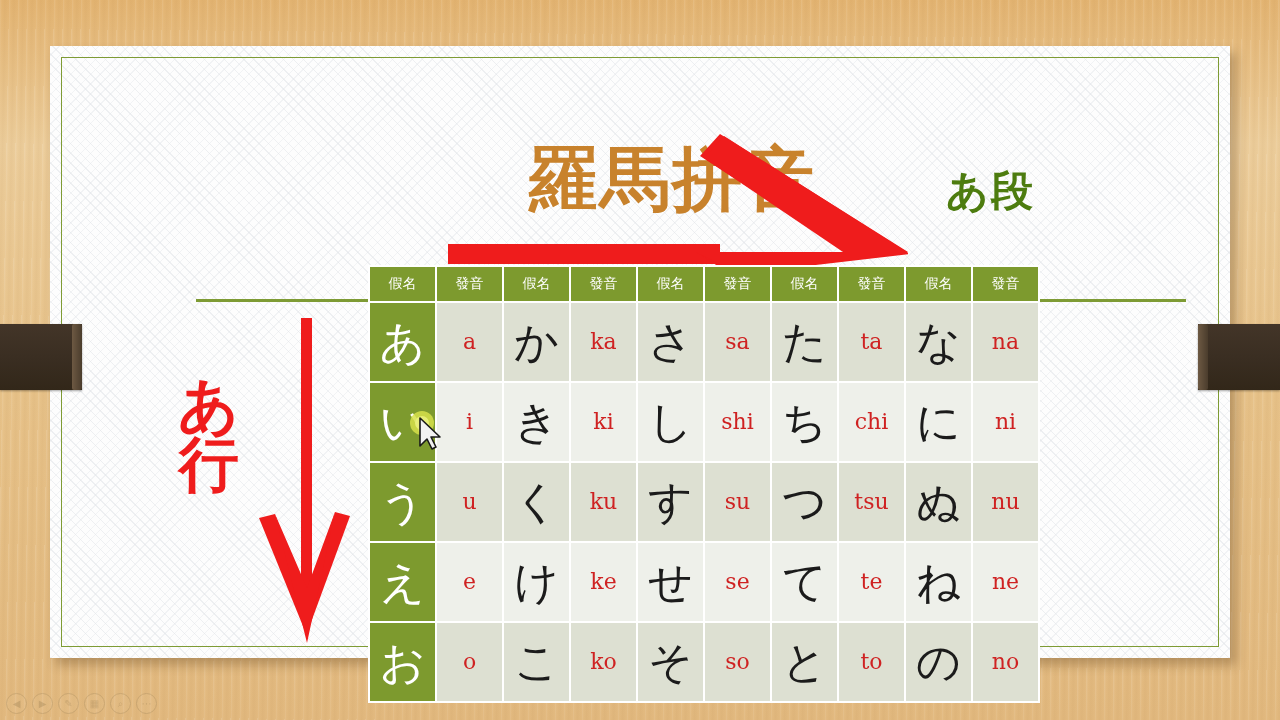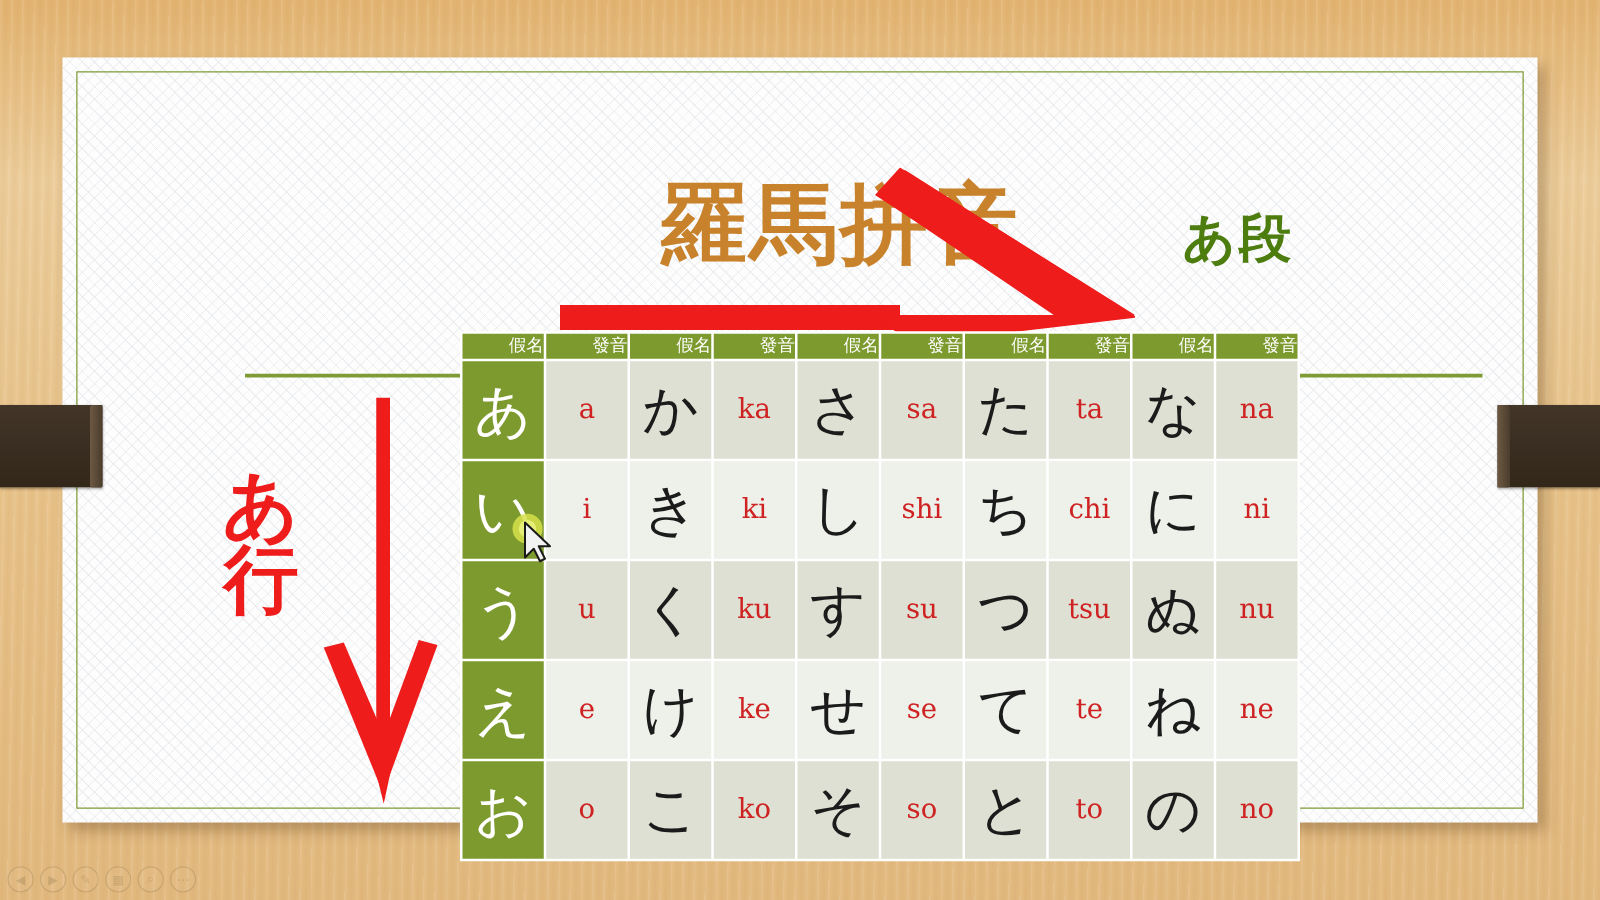--- a/index.html
+++ b/index.html
@@ -85,21 +85,21 @@
   
   #kana-table{
     position:absolute;left:318px;top:219px;
     border-collapse:separate;border-spacing:2px;
     background:#ffffff;
   }
   #kana-table th{
     background:#7d9a2e;color:#ffffff;
     font-family:"DejaVu Sans", sans-serif;
     font-size:14px;font-weight:normal;
-    width:65px;height:20px;padding:0;text-align:right;vertical-align:middle;
+    width:65px;height:34px;padding:0;text-align:center;vertical-align:middle;
   }
   #kana-table td{
     width:65px;height:78px;padding:0;text-align:center;vertical-align:middle;
   }
   td.kana-head{
     background:#7d9a2e;color:#ffffff;
     font-family:"DejaVu Sans", serif;
     font-size:45px;line-height:1;
   }
   td.kana{

